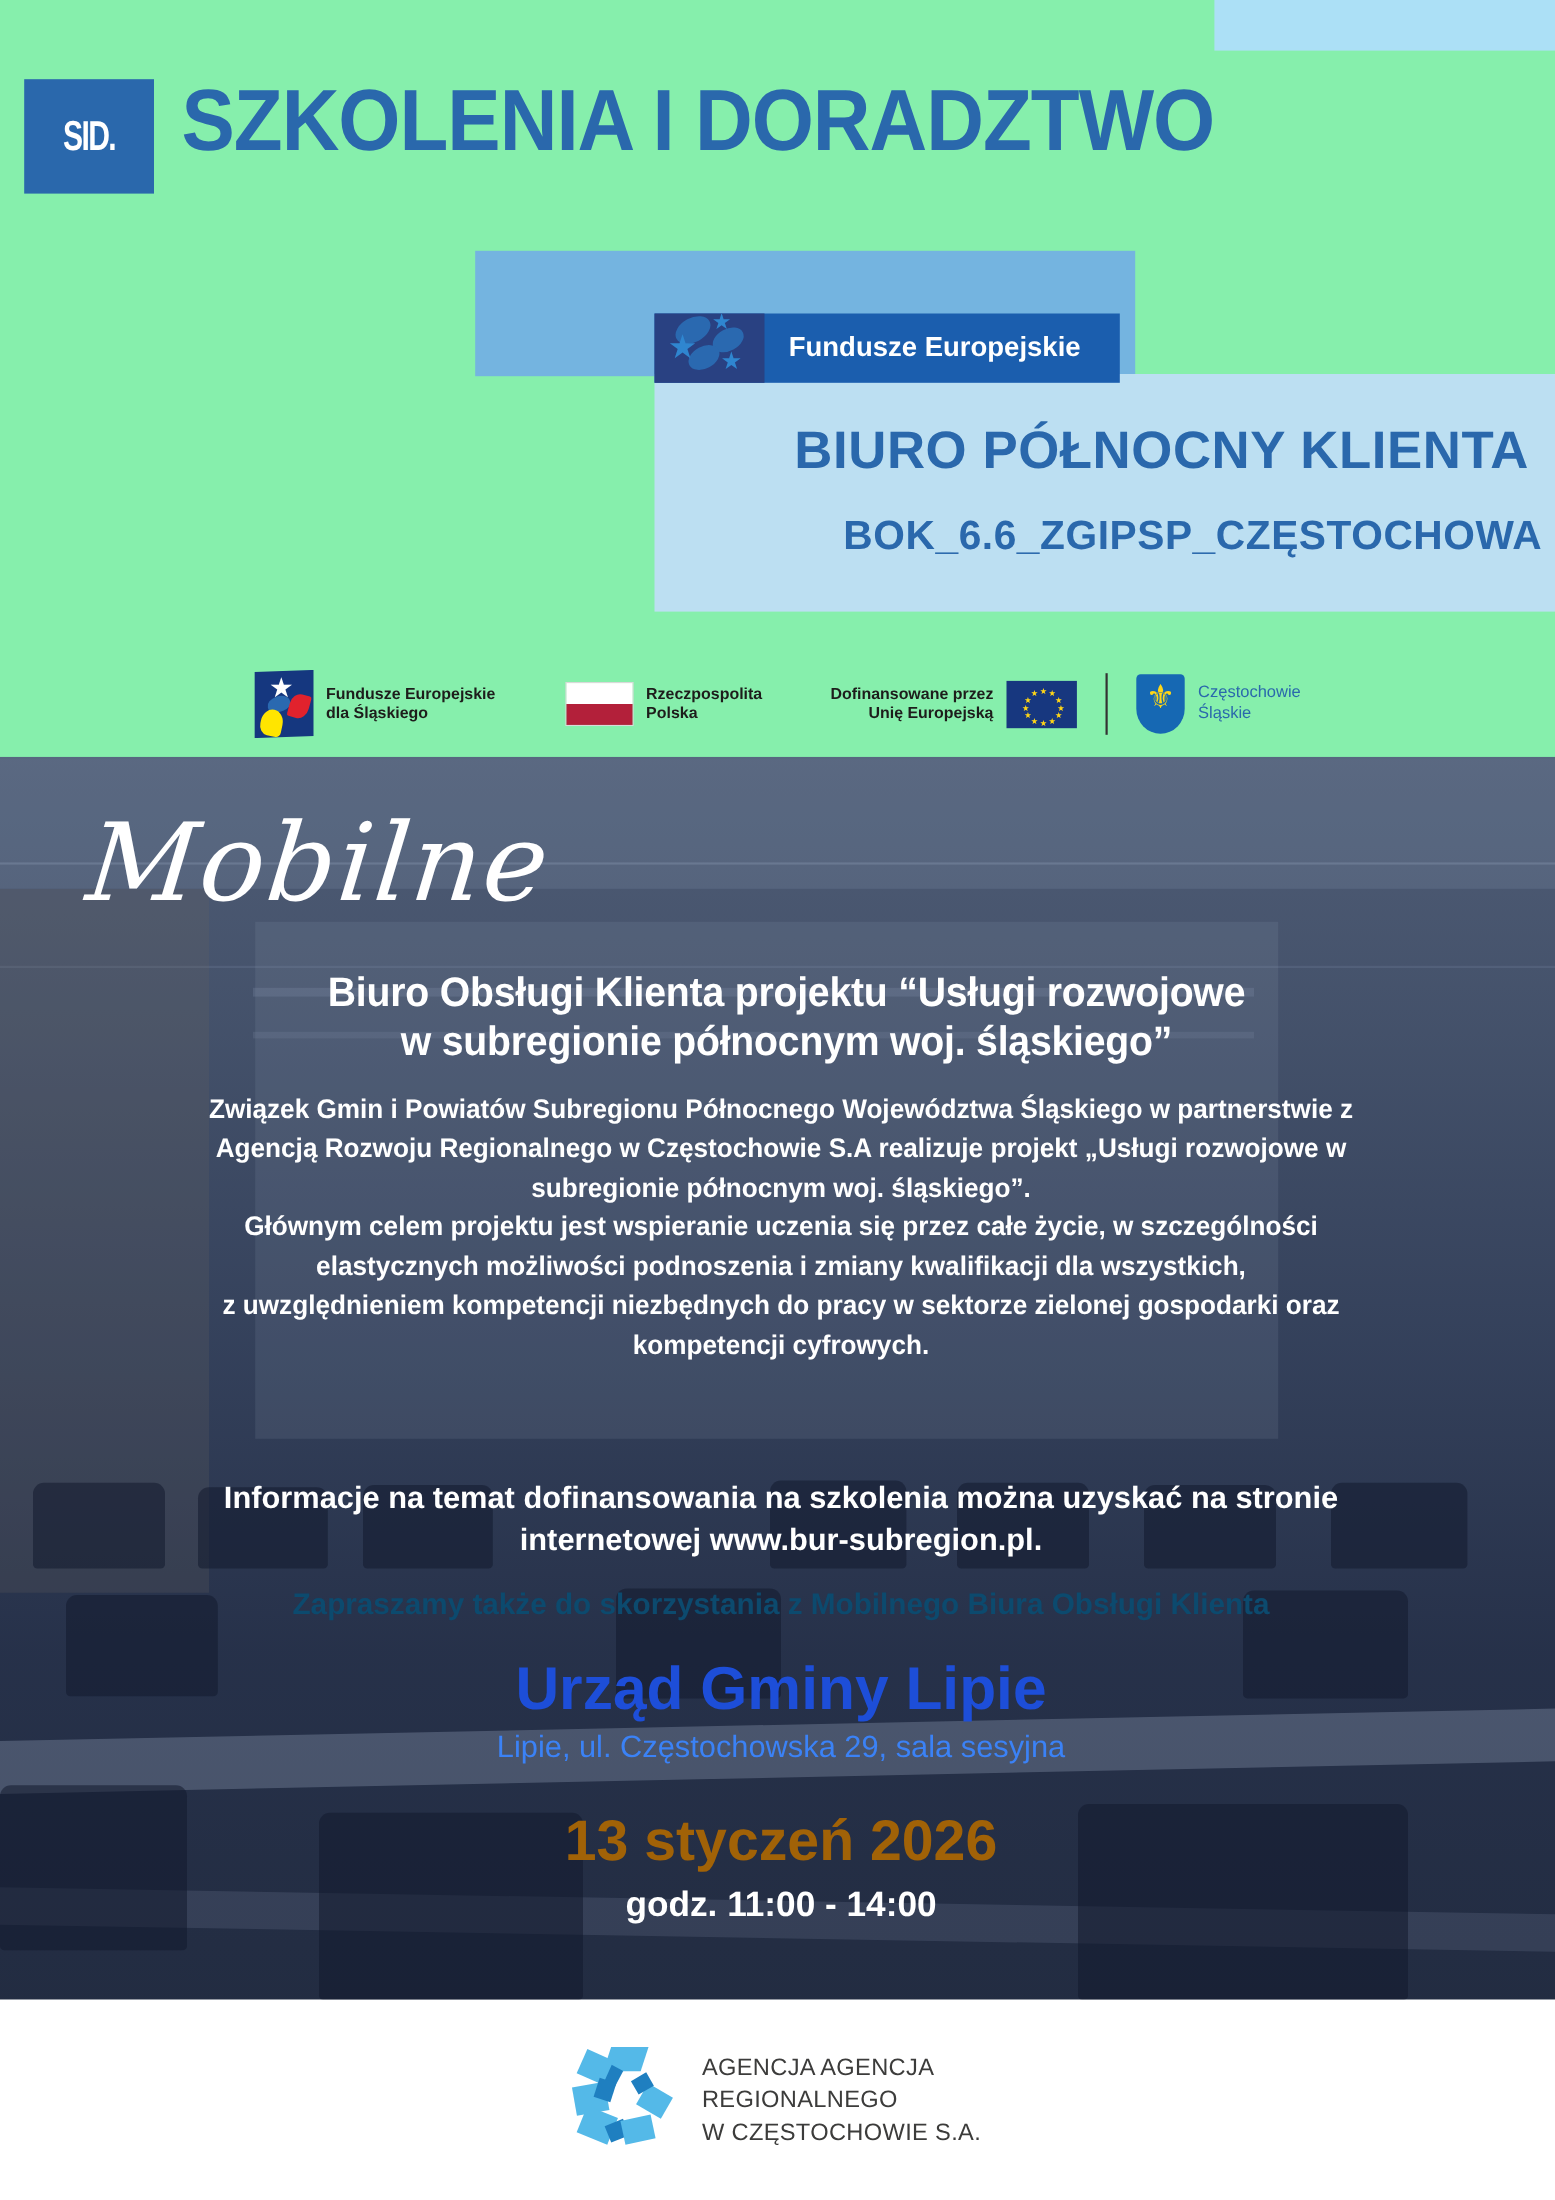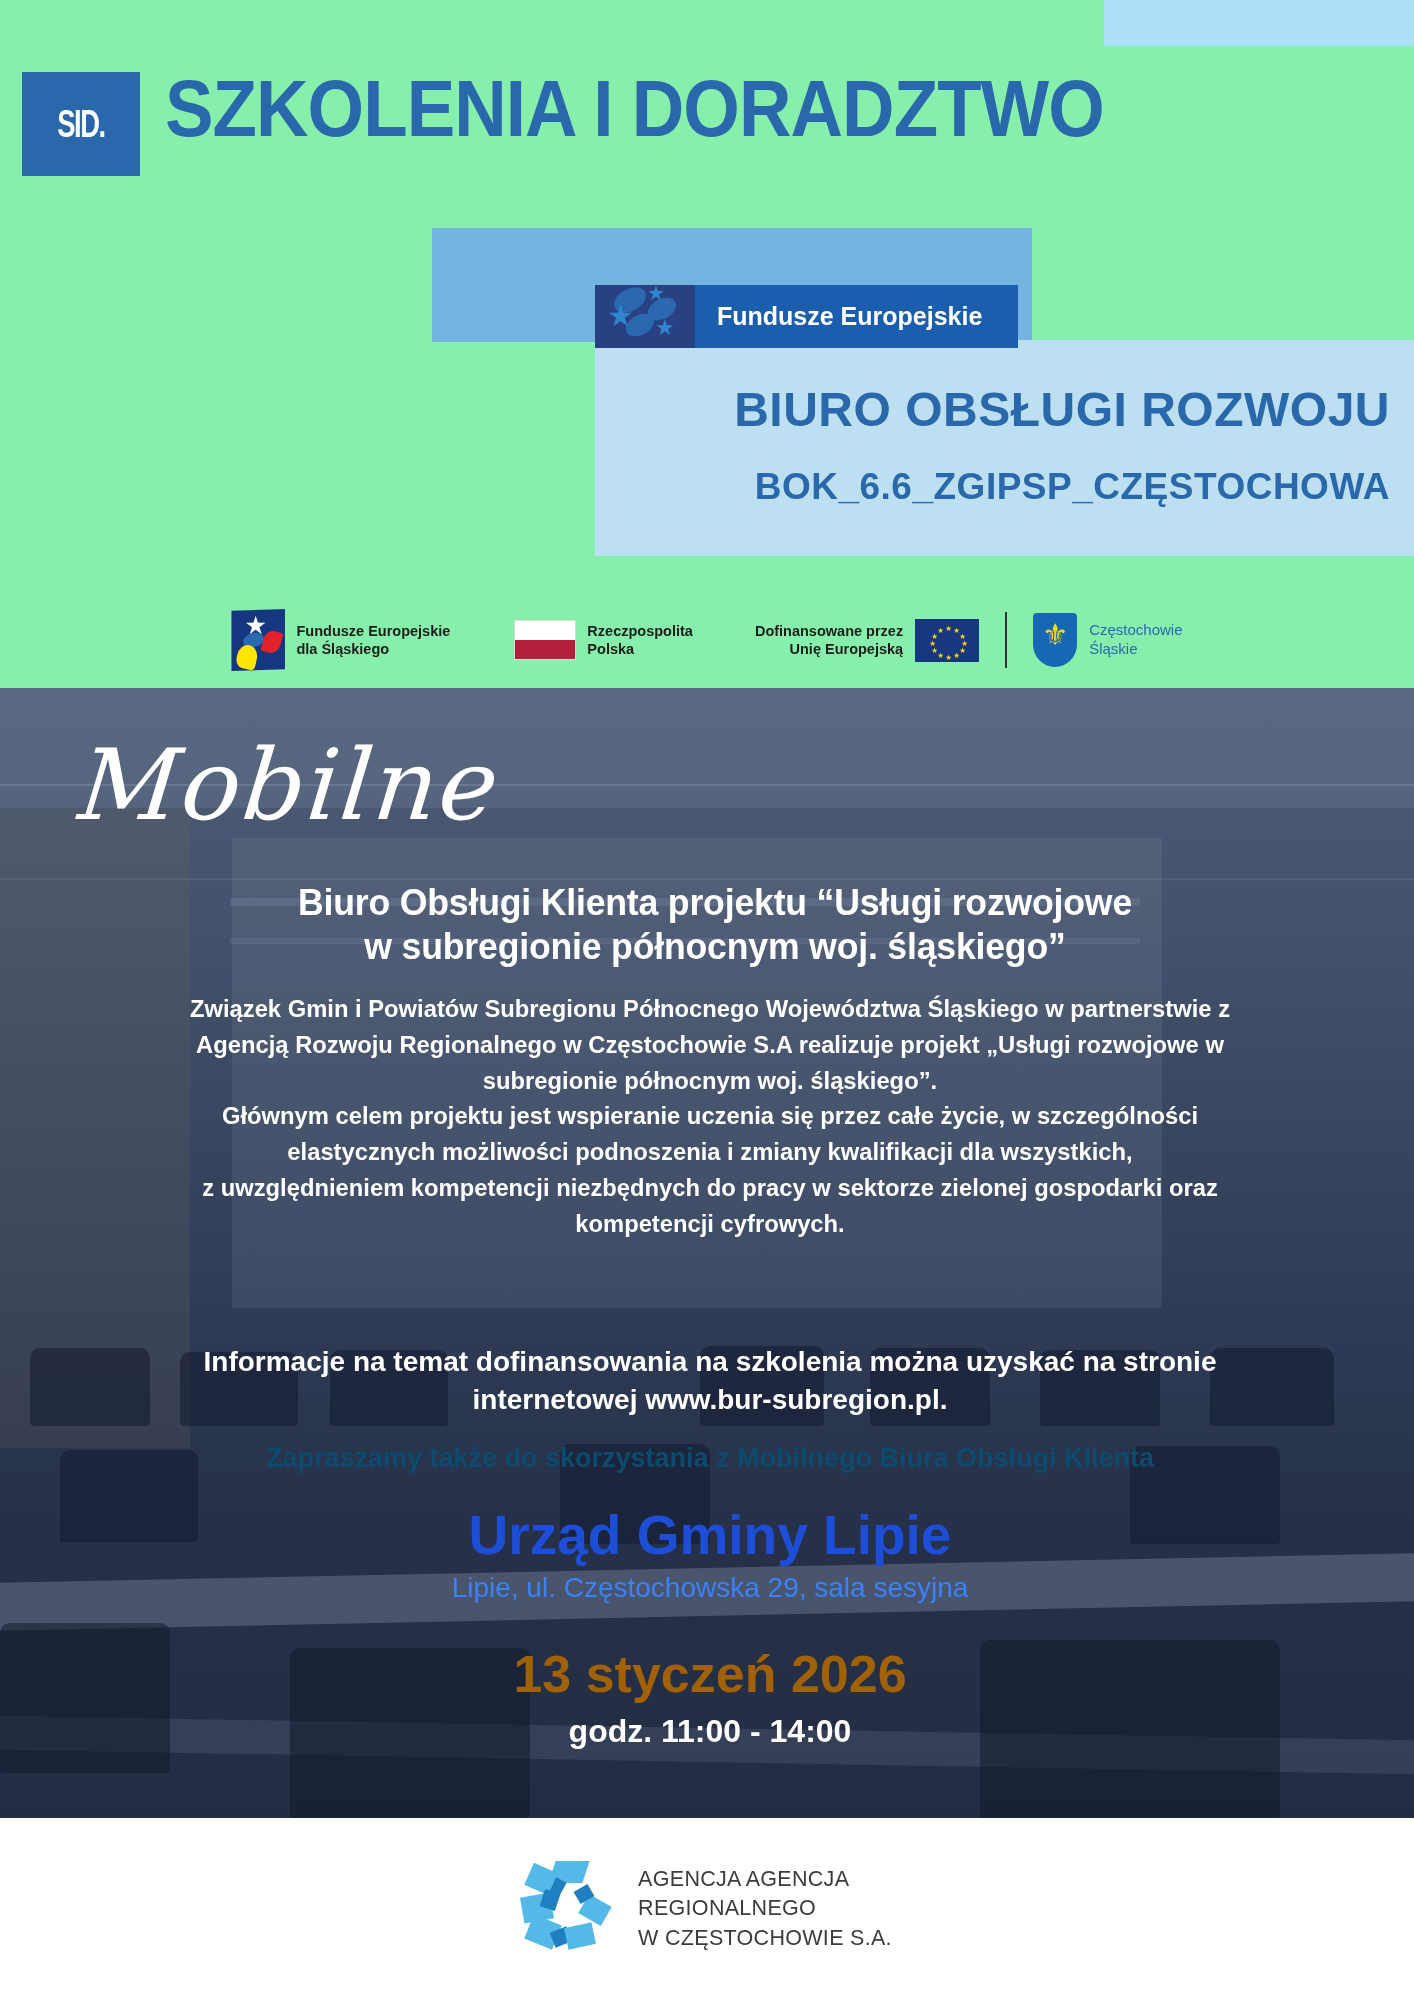--- a/index.html
+++ b/index.html
@@ -38,21 +38,21 @@
   .fe-stars .b3{left:30px;top:30px;width:30px;height:20px;transform:rotate(-28deg);}
   .star{position:absolute;color:#2f86d0;font-size:26px;line-height:1;}
   .st1{left:12px;top:16px;font-size:30px;}
   .st2{left:52px;top:-2px;font-size:20px;}
   .st3{left:60px;top:32px;font-size:22px;}
   .fe-banner-label{color:#fff;font-size:25px;font-weight:bold;padding-left:22px;white-space:nowrap;}
 
   .bok-title{position:absolute;left:0;top:382px;width:1390px;text-align:right;
              font-size:48px;font-weight:bold;color:#2a68ac;letter-spacing:.5px;}
   .bok-code{position:absolute;left:0;top:466px;width:1390px;text-align:right;
-             font-size:37px;font-weight:bold;color:#2a68ac;letter-spacing:.5px;}
+             font-size:37px;font-weight:bold;color:#2a68ac;letter-spacing:.5px;padding-left:12px;}
 
   
   .logostrip{position:absolute;left:0;top:600px;width:1414px;height:80px;
              display:flex;align-items:center;justify-content:center;gap:0;}
   .logo-item{display:flex;align-items:center;}
   .logo-txt{font-size:14.5px;font-weight:bold;color:#1d1d1b;line-height:1.25;white-space:nowrap;}
   .logo-txt.blue{color:#2a68ac;font-weight:normal;font-size:15px;}
 
   
   .fe-flag{width:54px;height:62px;position:relative;margin-right:11px;
@@ -160,21 +160,21 @@
         <i class="blob b1"></i>
           <i class="blob b2"></i>
           <i class="blob b3"></i>
         <span class="star st1">★</span>
           <span class="star st2">★</span>
           <span class="star st3">★</span>
       </div>
       <div class="fe-banner-label">Fundusze Europejskie</div>
     </div>
 
-    <div class="bok-title">BIURO OBSŁUGI ROZWOJU</div>
+    <div class="bok-title">BIURO PÓŁNOCNY KLIENTA</div>
     <div class="bok-code">BOK_6.6_ZGIPSP_CZĘSTOCHOWA</div>
   </div>
 
   <div class="logostrip">
 
     <div class="logo-item" style="margin-right:64px;">
       <div class="fe-flag">
         <span class="fstar">★</span>
           <i class="sw-blue"></i>
           <i class="sw-red"></i>

